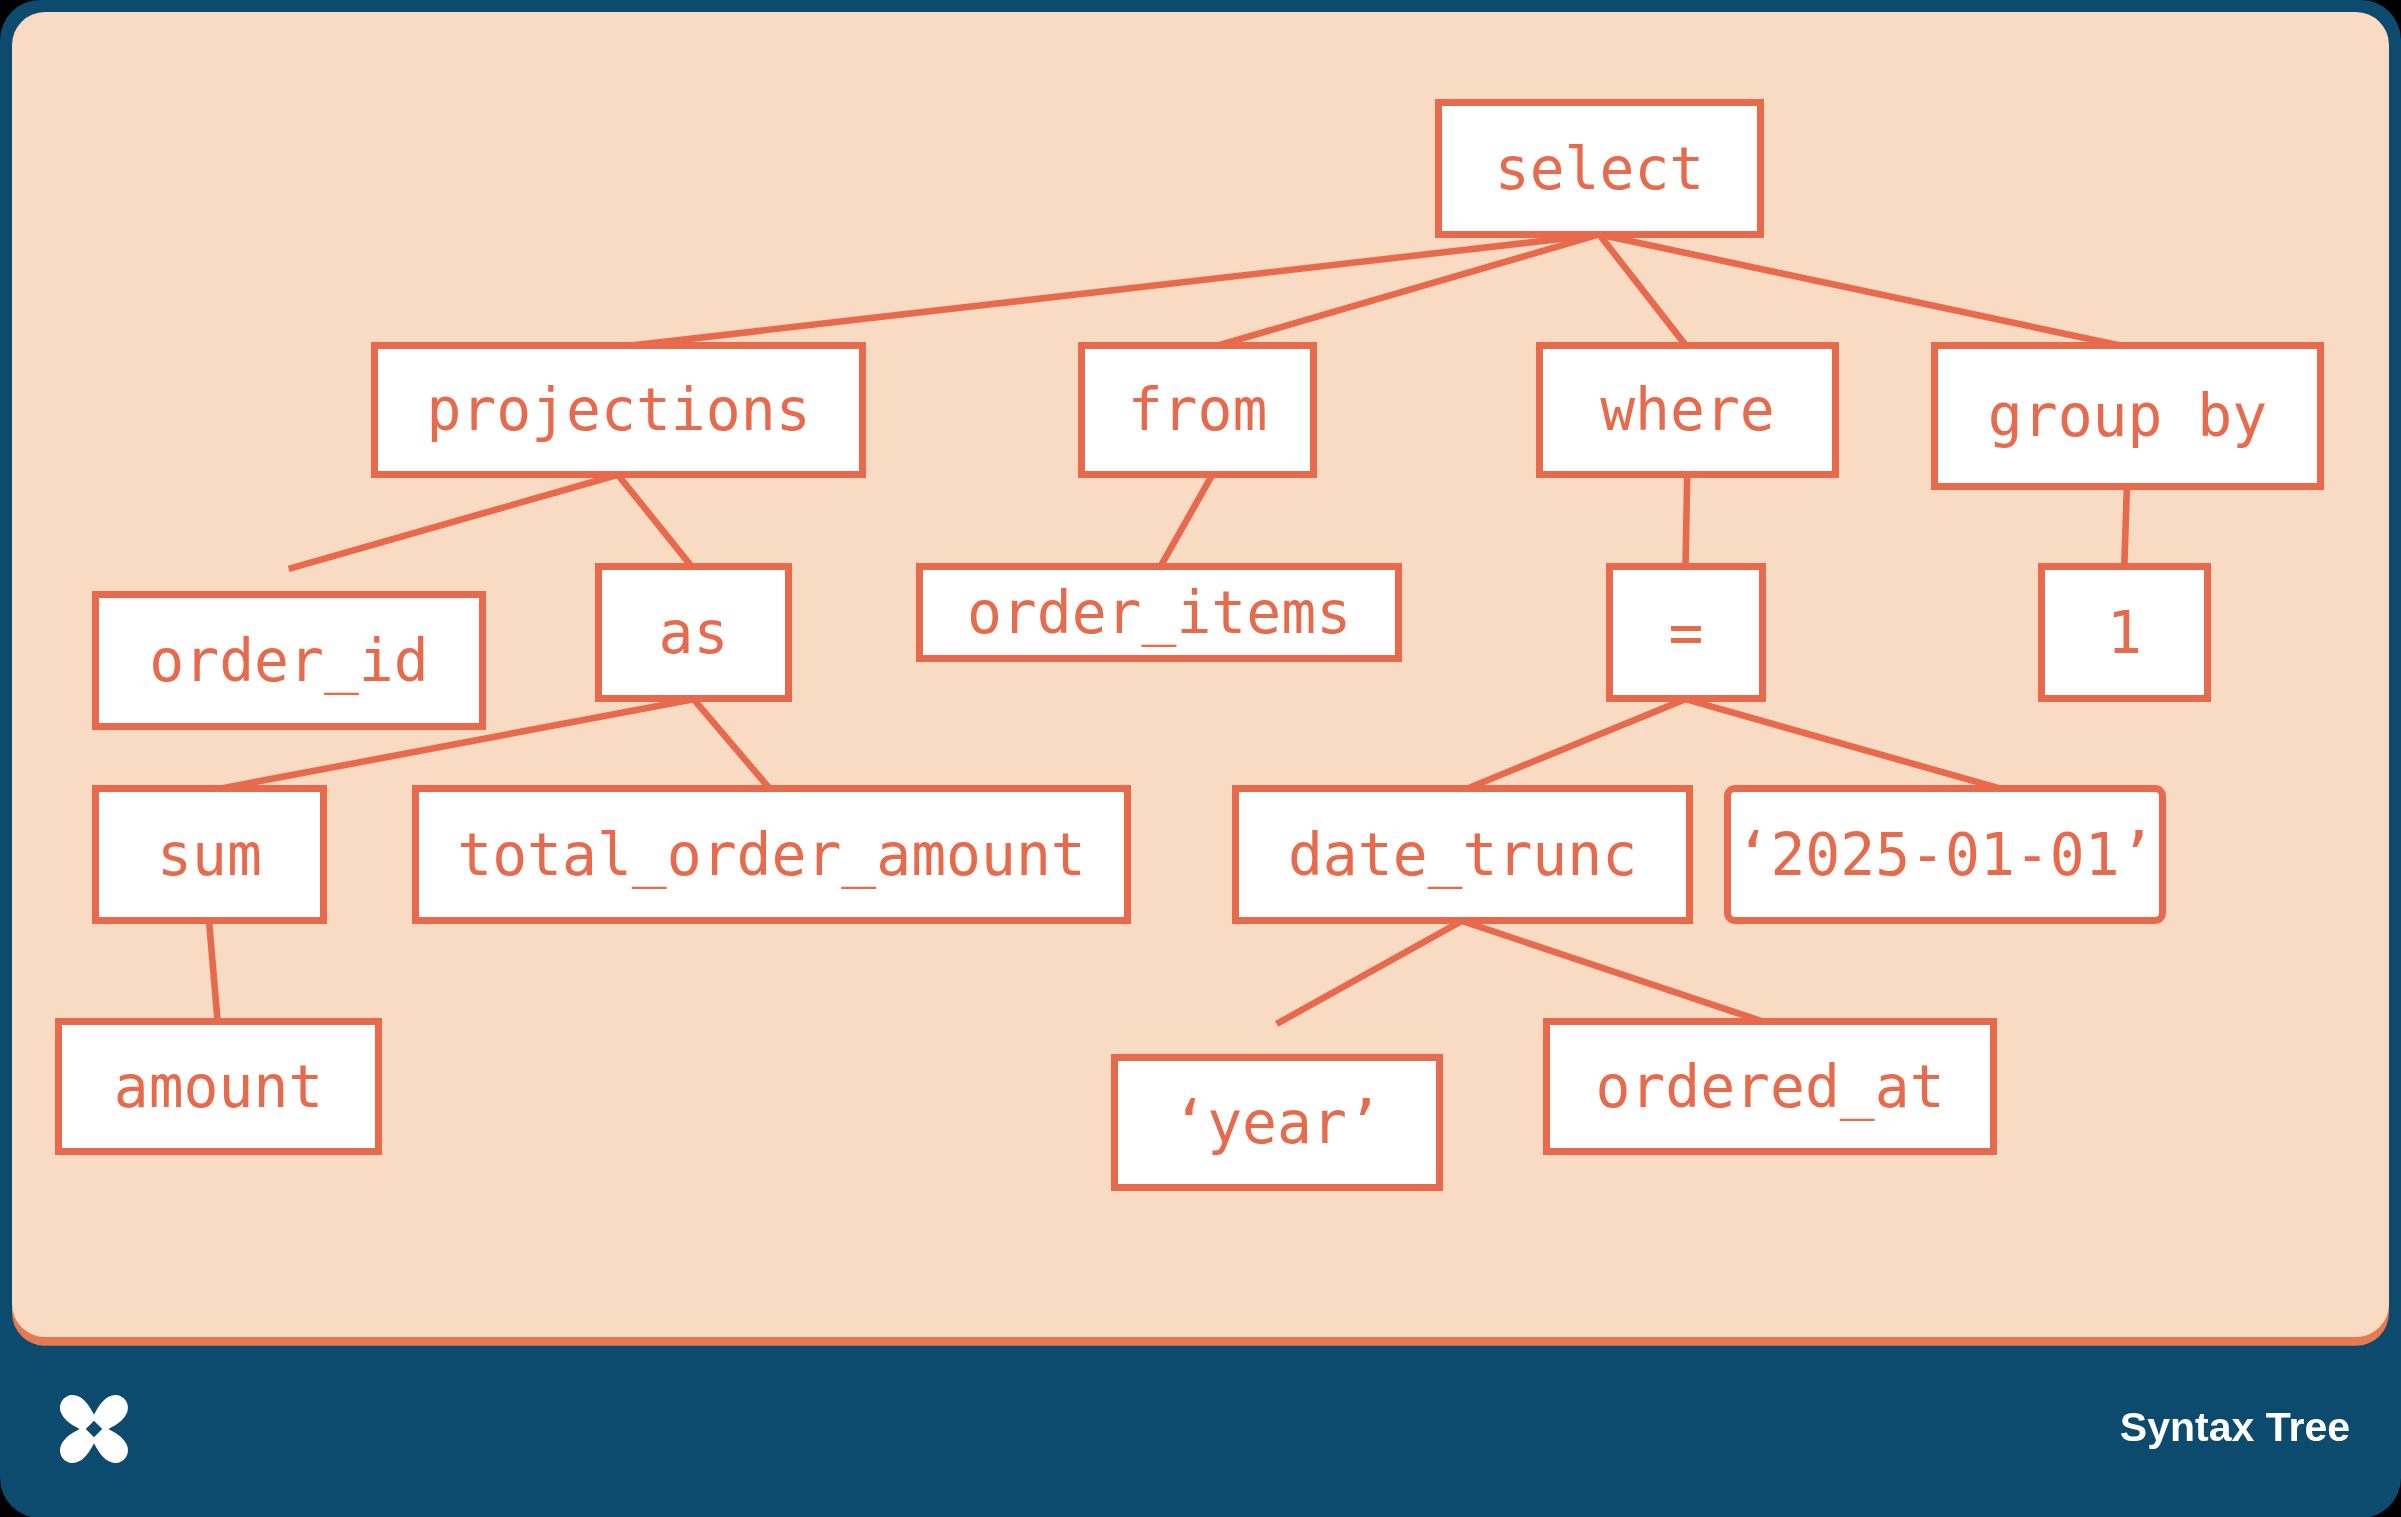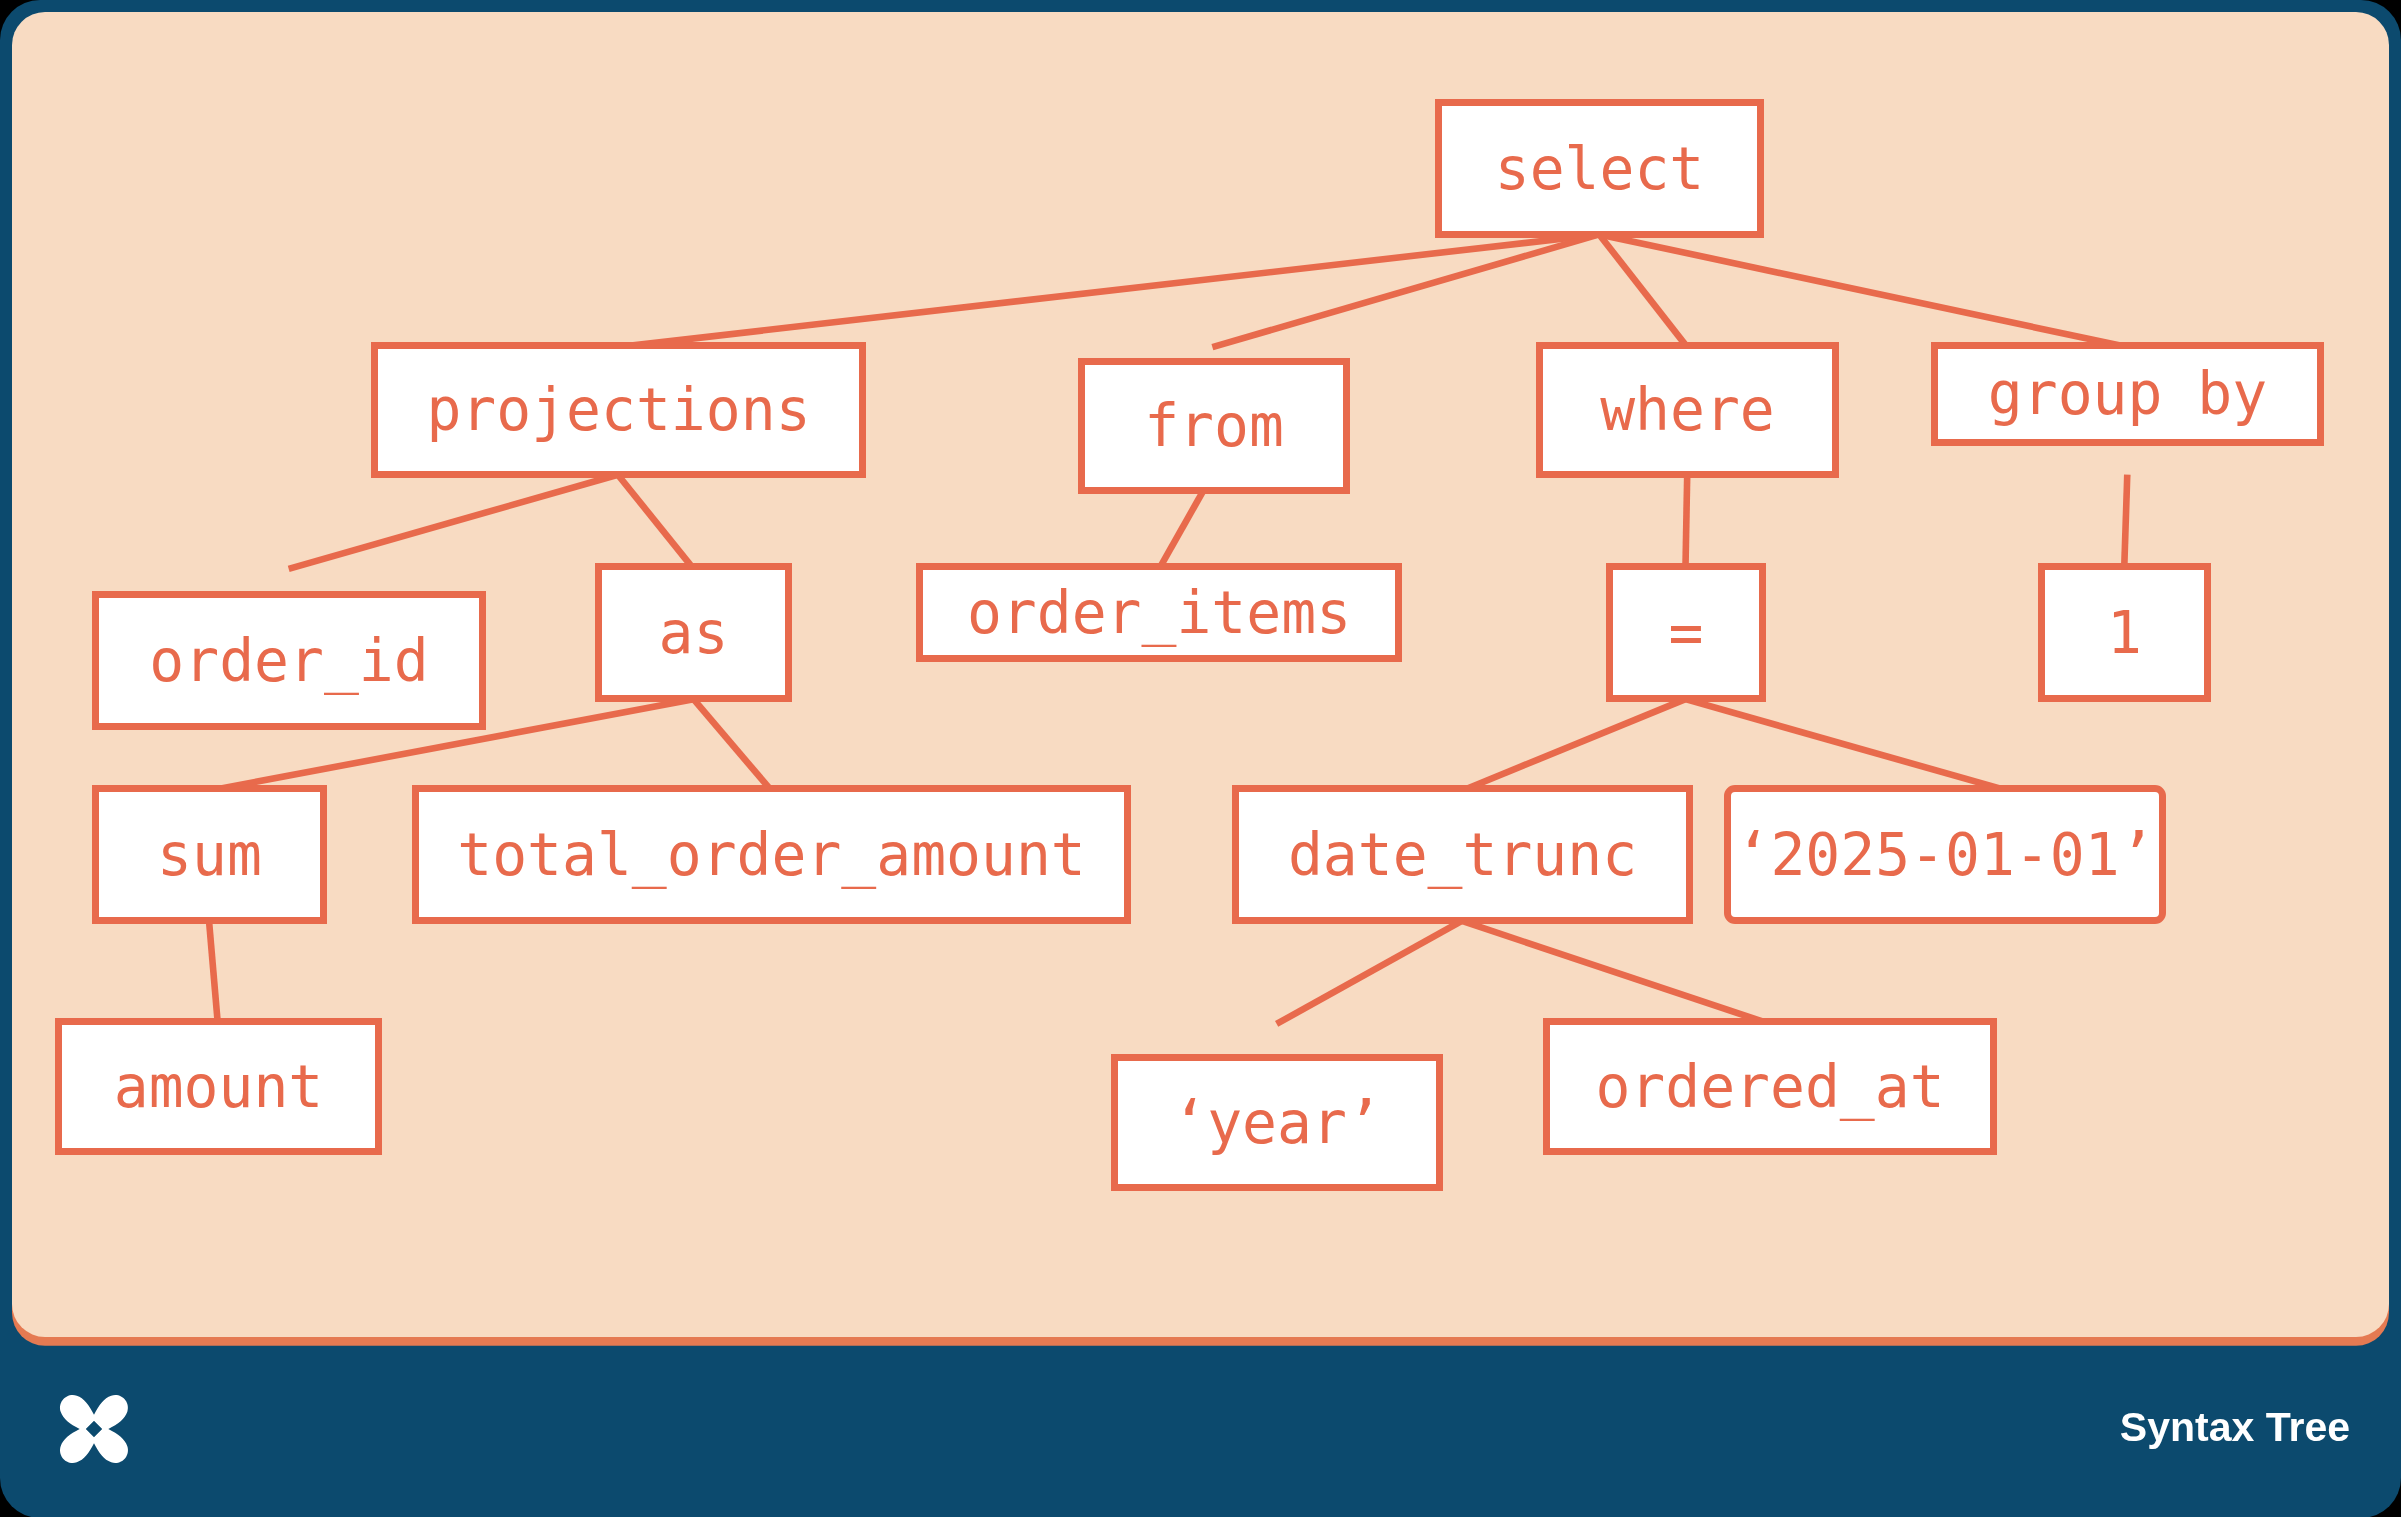--- a/index.html
+++ b/index.html
@@ -104,23 +104,23 @@
         <line x1="1915" y1="794" x2="1661" y2="898" stroke="#e86a4c" stroke-width="7.5"></line>
         <line x1="1915" y1="794" x2="2281" y2="898" stroke="#e86a4c" stroke-width="7.5"></line>
         <line x1="237.5" y1="1046" x2="247.5" y2="1163" stroke="#e86a4c" stroke-width="7.5"></line>
         <line x1="1661" y1="1046" x2="1450.5" y2="1163" stroke="#e86a4c" stroke-width="7.5"></line>
         <line x1="1661" y1="1046" x2="2011" y2="1163" stroke="#e86a4c" stroke-width="7.5"></line>
       </svg>
 
     <div id="nodes">
         <div class="node" style="left: 1435px; top: 99px; width: 329px; height: 139px; border-color: rgb(232, 106, 76); color: rgb(232, 106, 76); background: rgb(255, 255, 255);">select</div>
         <div class="node" style="left: 371px; top: 342px; width: 495px; height: 136px; border-color: rgb(232, 106, 76); color: rgb(232, 106, 76); background: rgb(255, 255, 255);">projections</div>
-        <div class="node" style="left: 1078px; top: 342px; width: 272px; height: 136px; border-color: rgb(232, 106, 76); color: rgb(232, 106, 76); background: rgb(255, 255, 255); margin-top: 16px;">from</div>
+        <div class="node" style="left: 1078px; top: 342px; width: 239px; height: 136px; border-color: rgb(232, 106, 76); color: rgb(232, 106, 76); background: rgb(255, 255, 255);">from</div>
         <div class="node" style="left: 1536px; top: 342px; width: 303px; height: 136px; border-color: rgb(232, 106, 76); color: rgb(232, 106, 76); background: rgb(255, 255, 255);">where</div>
-        <div class="node" style="left: 1931px; top: 342px; width: 393px; height: 104px; border-color: rgb(232, 106, 76); color: rgb(232, 106, 76); background: rgb(255, 255, 255);">group by</div>
+        <div class="node" style="left: 1931px; top: 342px; width: 393px; height: 148px; border-color: rgb(232, 106, 76); color: rgb(232, 106, 76); background: rgb(255, 255, 255);">group by</div>
         <div class="node" style="left: 92px; top: 563px; width: 394px; height: 139px; border-color: rgb(232, 106, 76); color: rgb(232, 106, 76); background: rgb(255, 255, 255); margin-top: 28px;">order_id</div>
         <div class="node" style="left: 595px; top: 563px; width: 197px; height: 139px; border-color: rgb(232, 106, 76); color: rgb(232, 106, 76); background: rgb(255, 255, 255);">as</div>
         <div class="node" style="left: 916px; top: 563px; width: 486px; height: 99px; border-color: rgb(232, 106, 76); color: rgb(232, 106, 76); background: rgb(255, 255, 255);">order_items</div>
         <div class="node" style="left: 1606px; top: 563px; width: 160px; height: 139px; border-color: rgb(232, 106, 76); color: rgb(232, 106, 76); background: rgb(255, 255, 255);">=</div>
         <div class="node" style="left: 2038px; top: 563px; width: 173px; height: 139px; border-color: rgb(232, 106, 76); color: rgb(232, 106, 76); background: rgb(255, 255, 255);">1</div>
         <div class="node" style="left: 92px; top: 785px; width: 235px; height: 139px; border-color: rgb(232, 106, 76); color: rgb(232, 106, 76); background: rgb(255, 255, 255);">sum</div>
         <div class="node" style="left: 412px; top: 785px; width: 719px; height: 139px; border-color: rgb(232, 106, 76); color: rgb(232, 106, 76); background: rgb(255, 255, 255);">total_order_amount</div>
         <div class="node" style="left: 1232px; top: 785px; width: 461px; height: 139px; border-color: rgb(232, 106, 76); color: rgb(232, 106, 76); background: rgb(255, 255, 255);">date_trunc</div>
         <div class="node" style="left: 1724px; top: 785px; width: 442px; height: 139px; border-color: rgb(232, 106, 76); color: rgb(232, 106, 76); background: rgb(255, 255, 255); border-radius: 11px;">‘2025-01-01’</div>
         <div class="node" style="left: 55px; top: 1018px; width: 327px; height: 137px; border-color: rgb(232, 106, 76); color: rgb(232, 106, 76); background: rgb(255, 255, 255);">amount</div>

